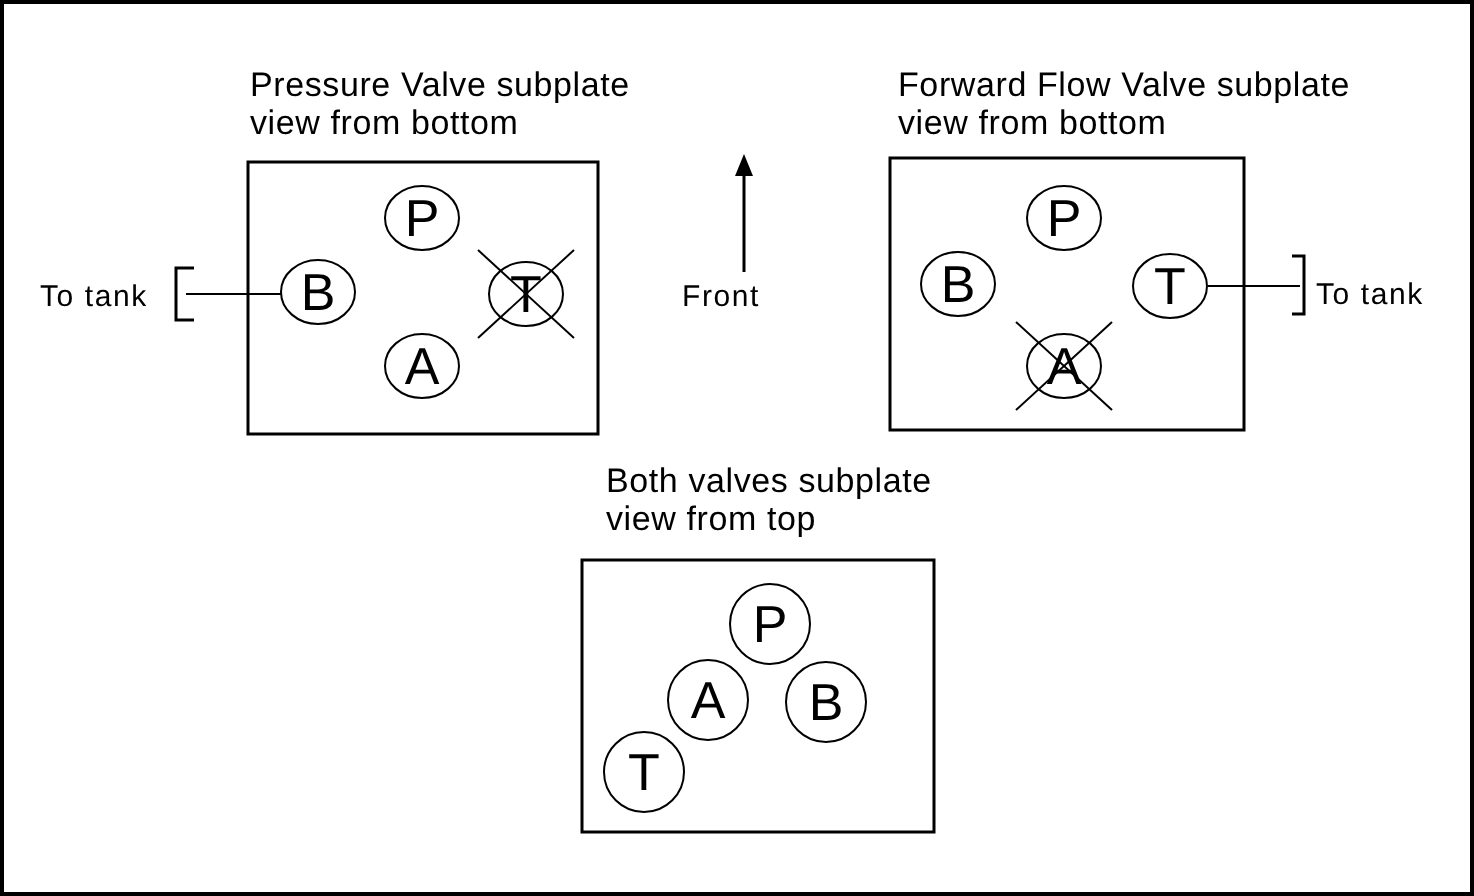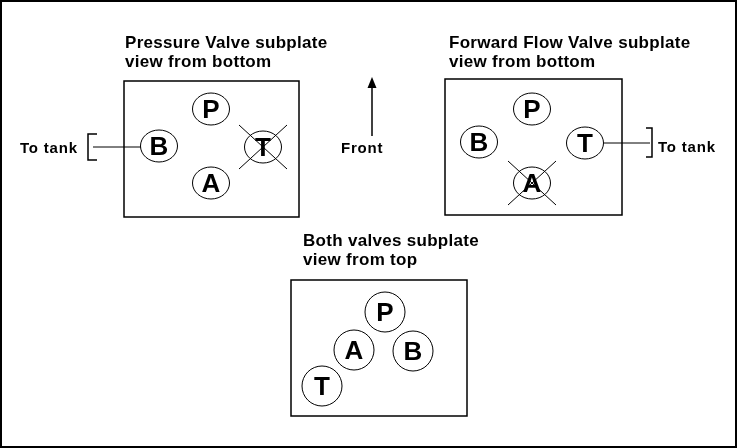--- a/index.html
+++ b/index.html
@@ -1,21 +1,20 @@
 <!DOCTYPE html>
 <html><head>
 <meta charset="utf-8">
 <style>
   html, body { margin: 0; padding: 0; background: #ffffff; }
   .stage {
     position: relative;
     width: 737px; height: 448px;
     background: #ffffff;
     font-family: "Liberation Sans", sans-serif;
-    font-weight: bold;
   }
   svg text { fill: #000000; }
   .title  { font-size: 17px; letter-spacing: 0.3px; }
   .label  { font-size: 15px; letter-spacing: 0.8px; }
   .port   { font-size: 26px; text-anchor: middle; }
   .shape  { fill: none; stroke: #000000; }
 </style>
 </head>
 <body>
 

